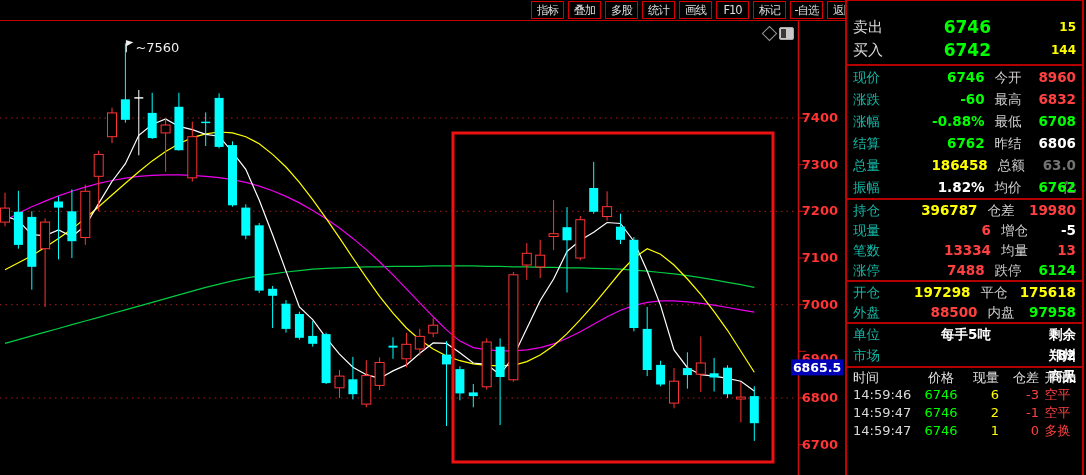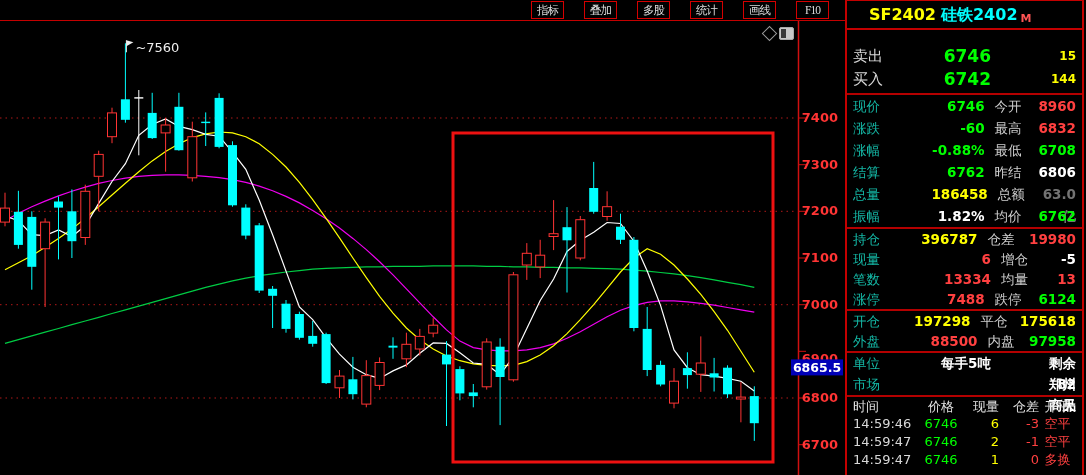--- a/index.html
+++ b/index.html
@@ -1,21 +1,21 @@
 <!DOCTYPE html>
 <html><head>
 <meta charset="utf-8">
 <style>
   html,body{margin:0;padding:0;background:#000;}
   #app{position:relative;width:1086px;height:475px;background:#000;overflow:hidden;
        font-family:"DejaVu Sans","Liberation Sans",sans-serif;}
   
   #topbar{position:absolute;left:0;top:0;width:845px;height:20px;background:#000;
           border-bottom:1px solid #c40000;}
-  #menu{position:absolute;left:531px;top:1px;display:flex;gap:20px;font-family:Liberation Serif, serif;}
+  #menu{position:absolute;left:531px;top:1px;display:flex;gap:4px;}
   .menu-btn{width:31px;height:16px;line-height:16px;text-align:center;border:1px solid #d40000;
             color:#ddd;font-size:11.5px;letter-spacing:-1px;cursor:pointer;background:#000;
             white-space:nowrap;overflow:hidden;}
   
   #chart{position:absolute;left:0;top:21px;width:845px;height:454px;background:#000;}
   #chart svg{display:block;}
   .diamond{position:absolute;left:764px;top:7px;width:9px;height:9px;border:1px solid #999;
            transform:rotate(45deg);background:#000;}
   .panelico{position:absolute;left:779px;top:6px;width:13px;height:11px;border:1px solid #aaa;
             border-radius:2px;background:#c9c9c9;}
@@ -233,23 +233,20 @@
           <text x="817" y="350.9" text-anchor="middle" fill="#fff" font-size="12.5" font-weight="bold" font-family="DejaVu Sans, sans-serif">6865.5</text>
         </g>
       </svg>
     <div class="diamond"></div>
     <div class="panelico">
         <div></div>
       </div>
   </div>
 
   <div id="panel">
-    <div class="p-title">
-      <span class="sym-code">SF2402</span><span class="sym-name">硅铁2402</span><span class="sym-period">M</span>
-    </div>
 
     <div class="p-sec" id="bidask">
       <div class="ba-row">
         <span class="ba-l">卖出</span>
         <span class="ba-p">6746</span>
         <span class="ba-s">15</span>
       </div>
       <div class="ba-row">
         <span class="ba-l">买入</span>
         <span class="ba-p">6742</span>

